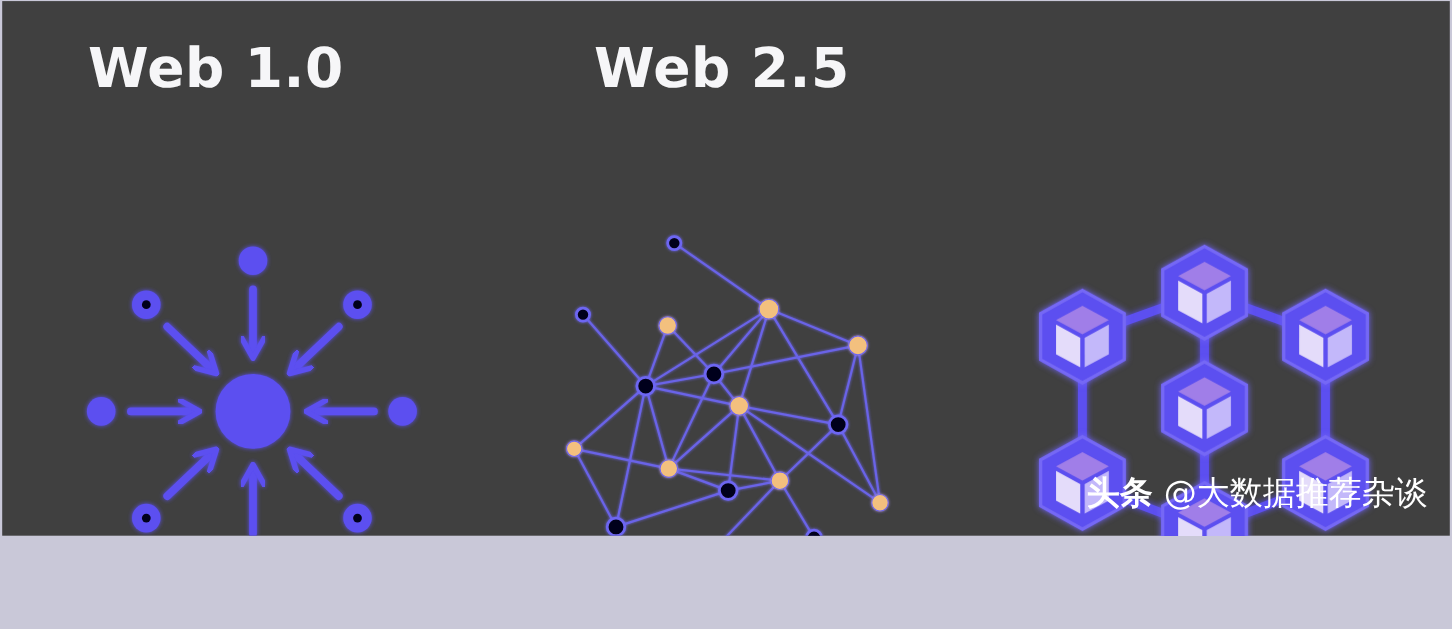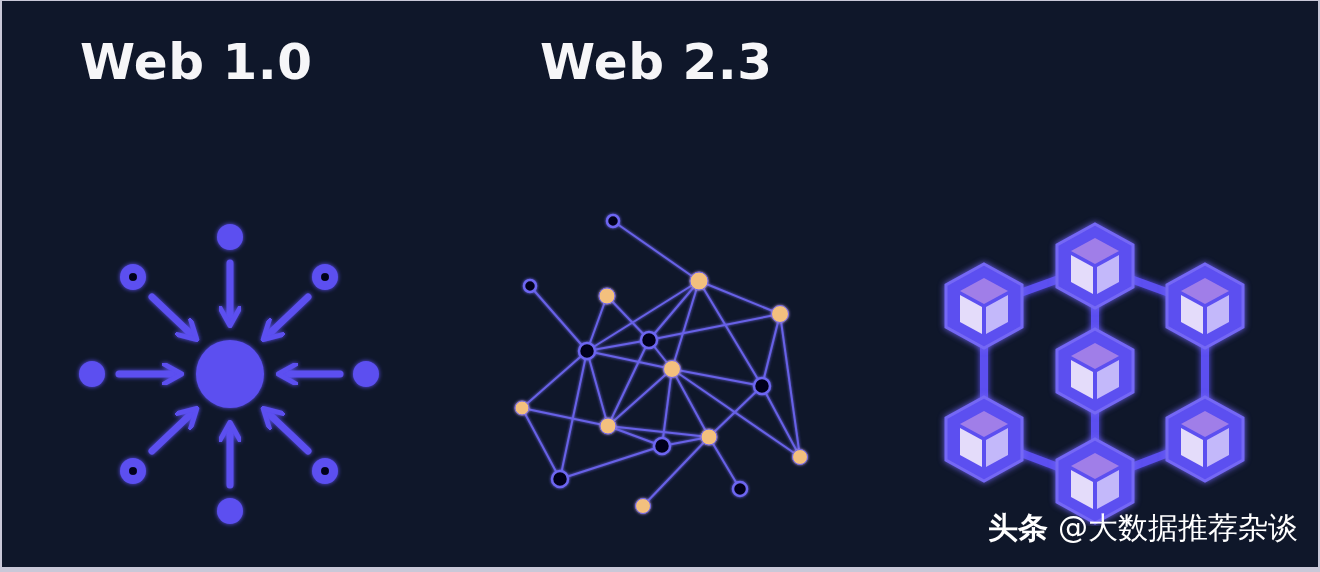--- a/index.html
+++ b/index.html
@@ -1,29 +1,29 @@
 <!DOCTYPE html>
 <html><head>
 <meta charset="utf-8">
 <style>
   html,body{margin:0;padding:0;}
   body{width:1320px;height:572px;overflow:hidden;background:#c9c8d8;font-family:"DejaVu Sans",sans-serif;}
-  .frame{position:absolute;left:2px;top:1px;width:1316px;height:566px;background:#0f172a;overflow:hidden;}
+  .frame{position:absolute;left:2px;top:1px;width:1316px;height:486px;background:#404040;overflow:hidden;}
   .title{position:absolute;top:32px;color:#f6f6f8;font-family:"DejaVu Sans",sans-serif;font-weight:bold;font-size:50px;letter-spacing:0.5px;white-space:nowrap;}
   .diagram{position:absolute;}
   .watermark{position:absolute;right:20px;bottom:18px;color:#ffffff;font-size:30px;white-space:nowrap;font-family:"DejaVu Sans",sans-serif;}
   .watermark .brand{font-weight:bold;margin-right:10px;}
 </style>
 </head>
 <body>
 
 <div class="frame">
 
   <div class="title" style="left:78px;">Web 1.0</div>
-  <div class="title" style="left:538px;">Web 2.3</div>
+  <div class="title" style="left:538px;">Web 2.5</div>
 
   <svg class="diagram" style="left:60px;top:200px;" width="340" height="340" viewBox="60 200 340 340">
     <defs>
       <filter id="glow1" x="-50%" y="-50%" width="200%" height="200%">
         <feGaussianBlur stdDeviation="2" result="b"></feGaussianBlur>
         <feMerge>
             <feMergeNode in="b"></feMergeNode>
             <feMergeNode in="SourceGraphic"></feMergeNode>
           </feMerge>
       </filter>

